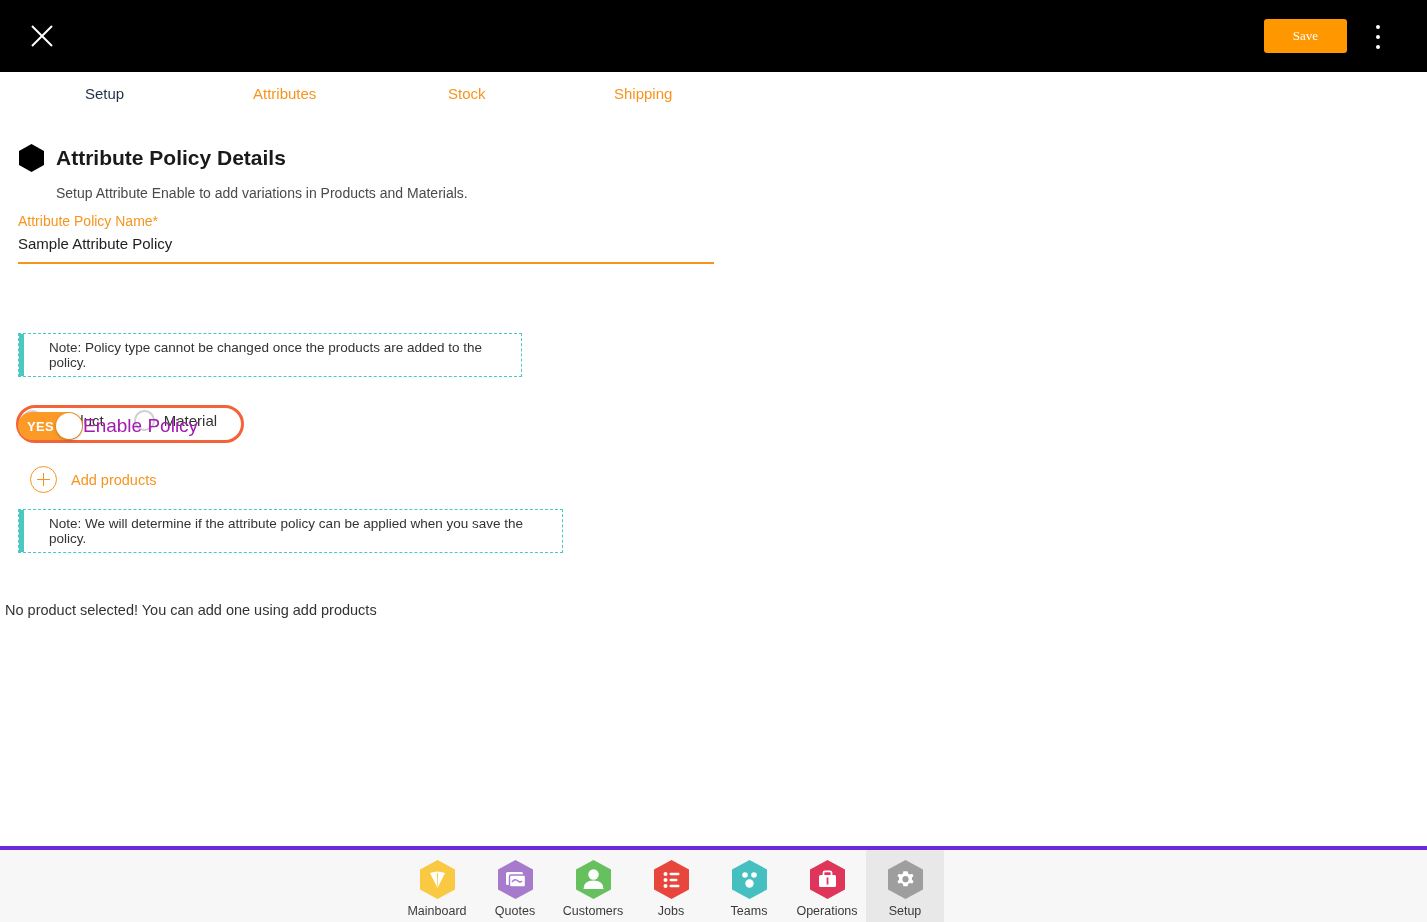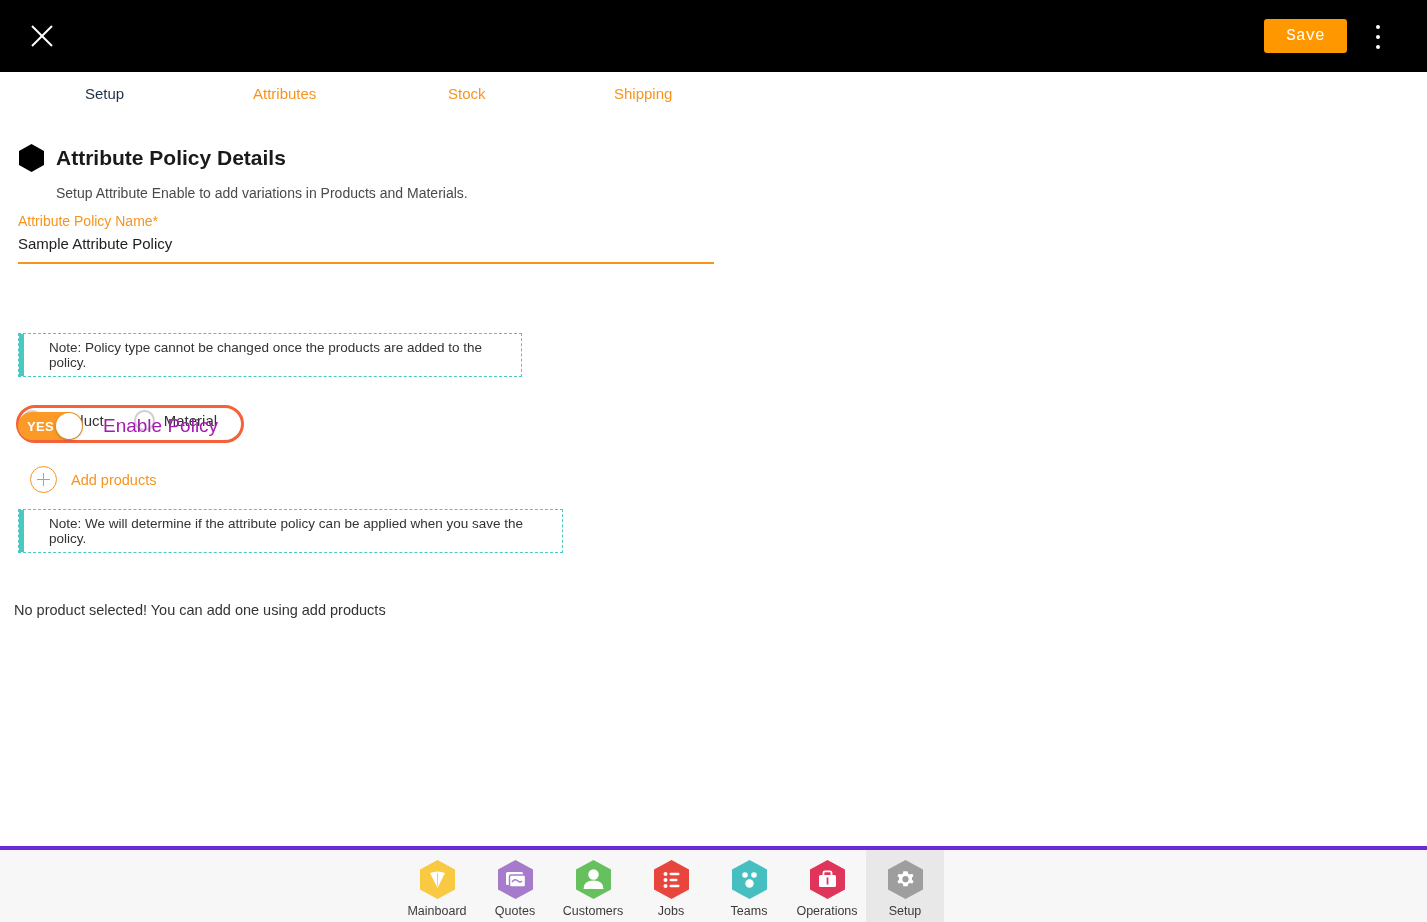--- a/index.html
+++ b/index.html
@@ -31,22 +31,22 @@
     font-size: 23px;
     letter-spacing: 0.2px;
   }
   .save-btn {
     position: absolute; right: 80px; top: 19px;
     width: 83px; height: 34px;
     background: #FF9800;
     color: #ffffff;
     border: none;
     border-radius: 3px;
-    font-size: 16px;
-    font-family: Liberation Mono, monospace;
+    font-size: 13px;
+    font-family: Liberation Serif, serif;
     cursor: pointer;
     display: flex; align-items: center; justify-content: center;
   }
   .kebab {
     position: absolute; right: 36px; top: 22px;
     width: 26px; height: 30px;
     display: flex; flex-direction: column; align-items: center;
     justify-content: space-between;
     padding: 3px 0;
     cursor: pointer;
@@ -173,21 +173,21 @@
   .note-text {
     font-size: 13.5px; color: #333;
     padding-left: 30px;
   }
   .note-1 { left: 18px; top: 208px; width: 504px; height: 44px; }
   .note-2 { left: 18px; top: 384px; width: 545px; height: 44px; }
 
   
   .toggle-row {
     position: absolute; left: 18px; top: 287px;
-    display: flex; align-items: center; gap: 20px;
+    display: flex; align-items: center; 
   }
   .toggle {
     width: 65px; height: 28px;
     border-radius: 14px;
     background: #FB9A26;
     position: relative;
     cursor: pointer;
     display: flex; align-items: center;
   }
   .toggle-text {
@@ -215,21 +215,21 @@
     position: relative;
   }
   .add-circle::before, .add-circle::after {
     content: ""; position: absolute; background: #F7941E;
   }
   .add-circle::before { left: 6px; right: 6px; top: 12px; height: 1px; }
   .add-circle::after { top: 6px; bottom: 6px; left: 12px; width: 1px; }
   .add-label { font-size: 14.5px; color: #F7941E; }
 
   .empty-msg {
-    position: absolute; left: 14px; top: 477px;
+    position: absolute; left: 5px; top: 477px;
     font-size: 14.5px; color: #333;
   }
 
   
   .bottombar {
     position: absolute; left: 0; top: 846px;
     width: 1427px; height: 76px;
     background: #f7f7f7;
     border-top: 4px solid #6d28d9;
   }

